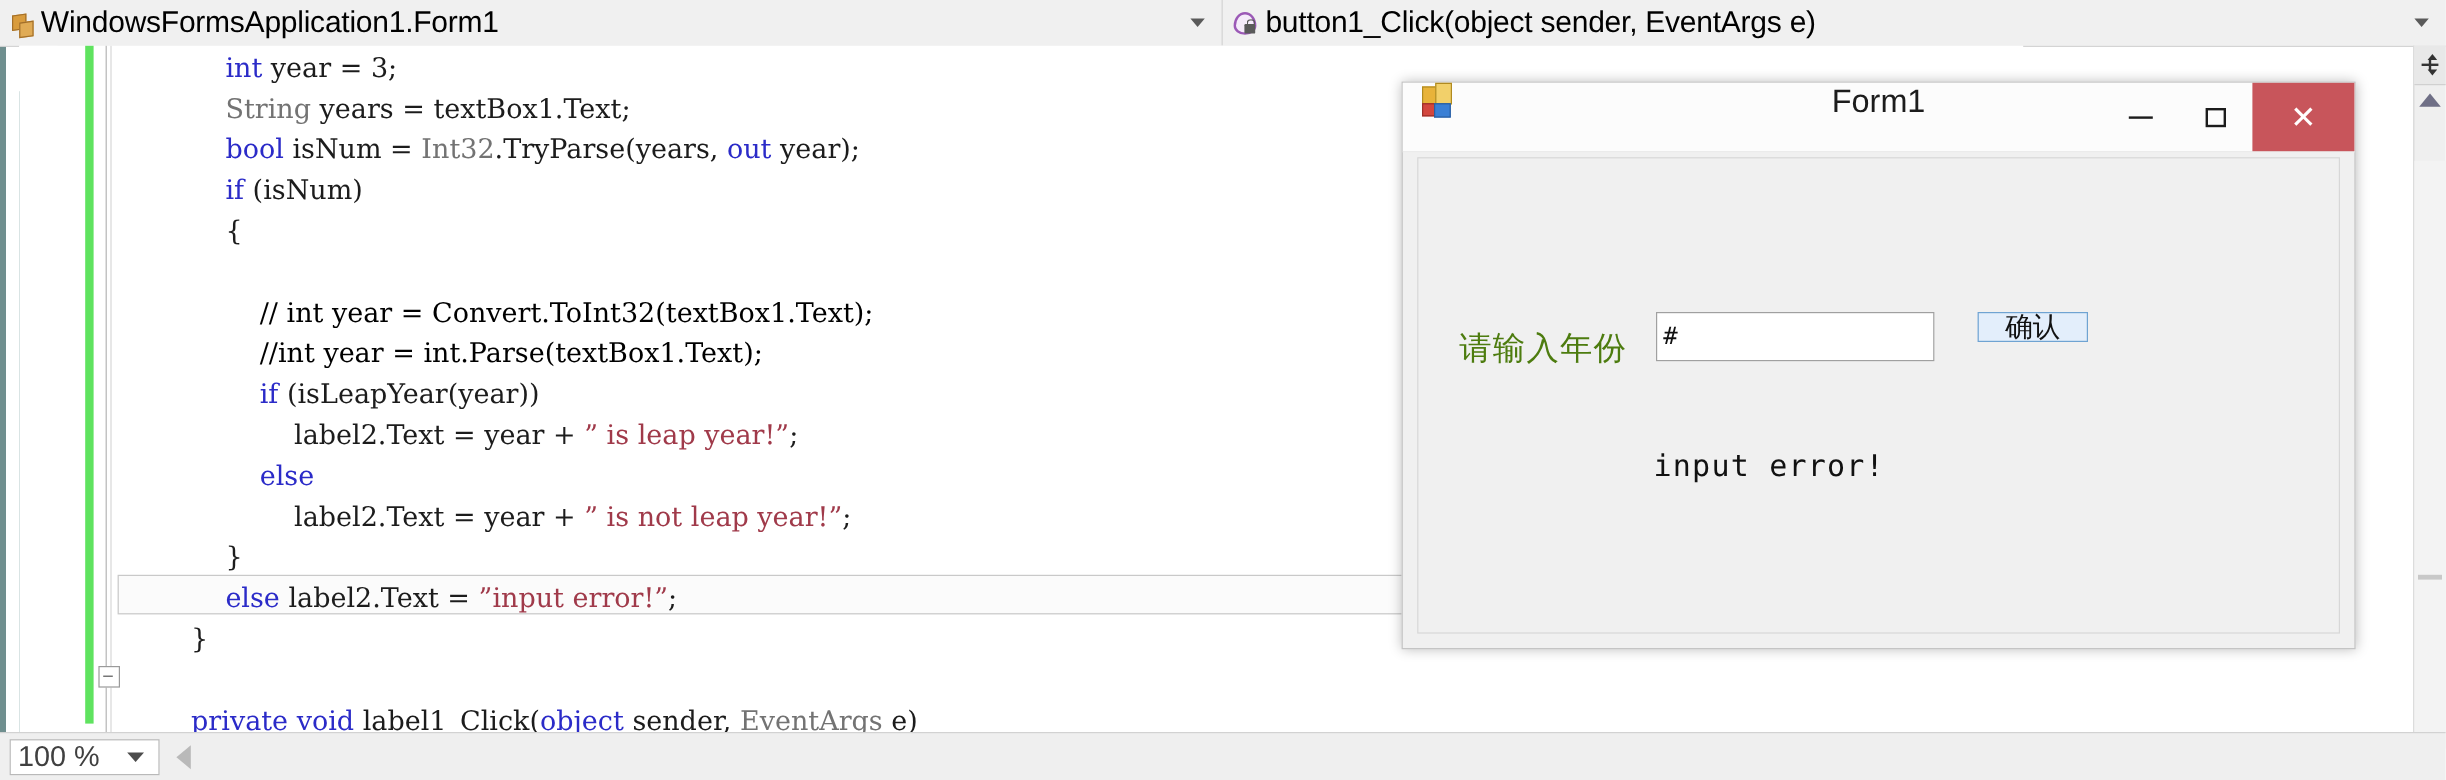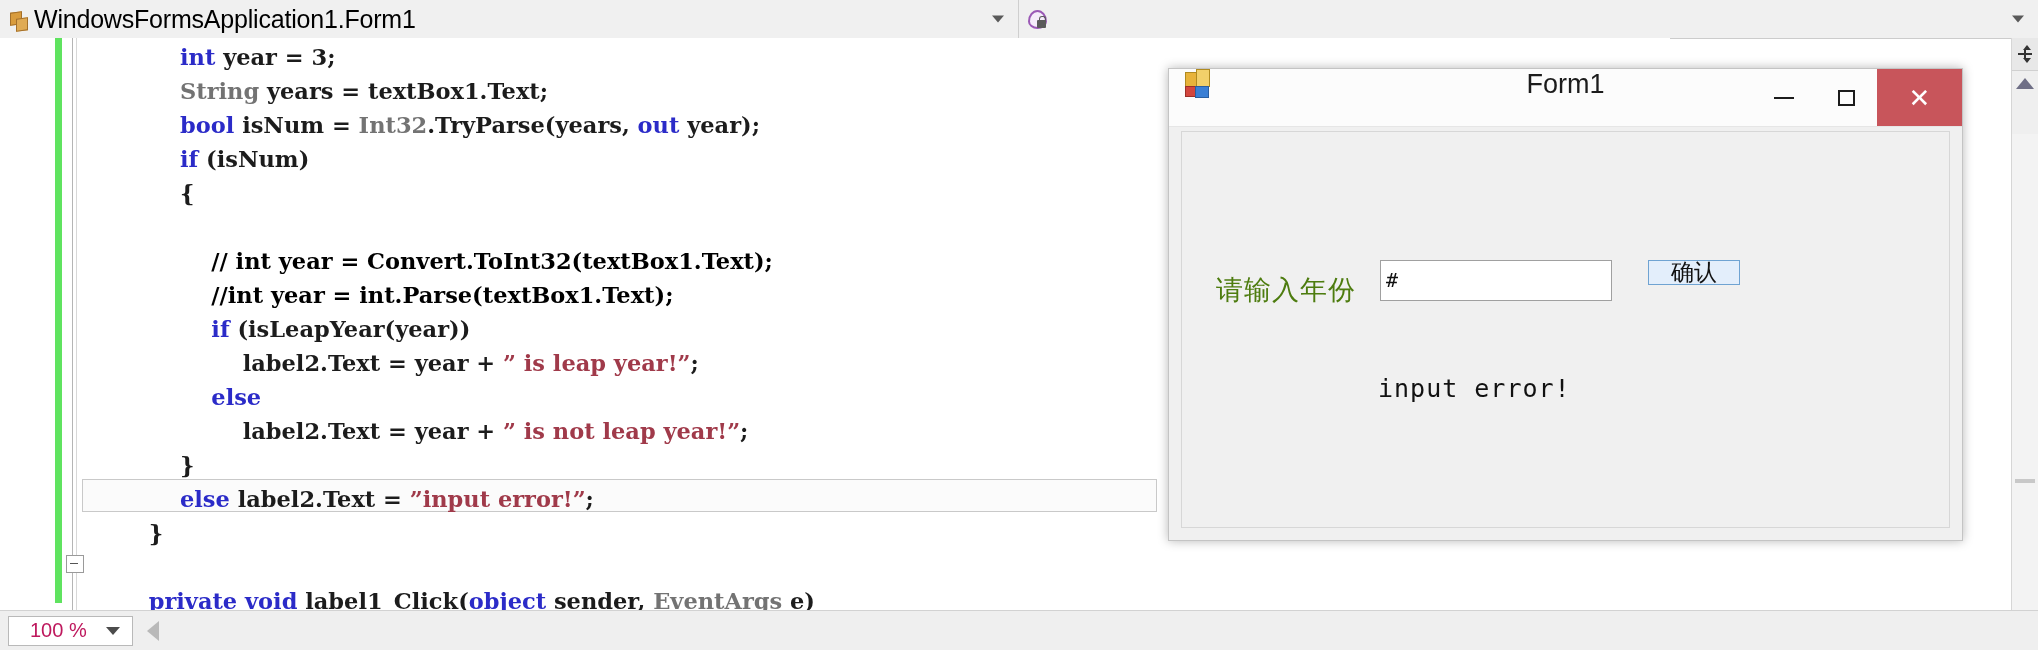--- a/index.html
+++ b/index.html
@@ -57,22 +57,22 @@
     position:absolute;left:10px;top:11px;width:9px;height:8px;
     background:#5a5a5a;border-radius:1px;
   }
   .ico-method .lock:before{
     content:"";position:absolute;left:2px;top:-4px;width:5px;height:5px;
     border:1.5px solid #5a5a5a;border-bottom:none;border-radius:3px 3px 0 0;
   }
 
   
   .editor{
-    position:absolute;left:0;top:38px;width:1670px;height:573px;
-    background:#ffffff;overflow:hidden;font-weight:bold;
+    position:absolute;left:16px;top:38px;width:1670px;height:573px;
+    background:#ffffff;overflow:hidden;
   }
   .gutter-left{
     position:absolute;left:0;top:0;width:32px;height:573px;background:#ffffff;
   }
   .change-bar{
     position:absolute;left:55px;top:0;width:7px;height:565px;background:#5fe35f;
   }
   .collapse-rail{
     position:absolute;left:72px;top:0;width:1px;height:573px;background:#b5b5b5;
   }
@@ -144,21 +144,21 @@
 
   
   .statusbar{
     position:absolute;left:0;bottom:0;width:2038px;height:39px;background:#efefef;
     border-top:1px solid #d2d2d2;display:flex;align-items:center;
   }
   .zoom-combo{
     margin-left:8px;width:125px;height:30px;background:#ffffff;border:1px solid #b9b9b9;
     display:flex;align-items:center;position:relative;box-sizing:border-box;
   }
-  .zoom-value{font-size:20px;color:#be185d;margin-left:21px;}
+  .zoom-value{font-size:24px;color:#404040;margin-left:6px;}
   .zoom-arrow{
     position:absolute;right:12px;top:50%;transform:translateY(-50%);
     width:0;height:0;border-left:7px solid transparent;border-right:7px solid transparent;
     border-top:8px solid #4c4c4c;
   }
   .hscroll-left{
     margin-left:14px;width:0;height:0;
     border-top:10px solid transparent;border-bottom:10px solid transparent;
     border-right:12px solid #b9b9b9;
   }
@@ -236,20 +236,21 @@
     <div class="nav-combo left">
       <span class="nav-icon ico-class"></span>
       <span class="nav-label">WindowsFormsApplication1.Form1</span>
       <span class="nav-arrow"></span>
     </div>
     <div class="nav-combo right">
       <span class="nav-icon ico-method">
         <span class="mv"></span>
           <span class="lock"></span>
       </span>
+      <span class="nav-label">button1_Click(object sender, EventArgs e)</span>
       <span class="nav-arrow"></span>
     </div>
   </div>
 
   <div class="editor">
     <div class="left-edge2"></div>
     <div class="gutter-left"></div>
     <div class="change-bar"></div>
     <div class="collapse-rail"></div>
     <div class="collapse-rail2"></div>

